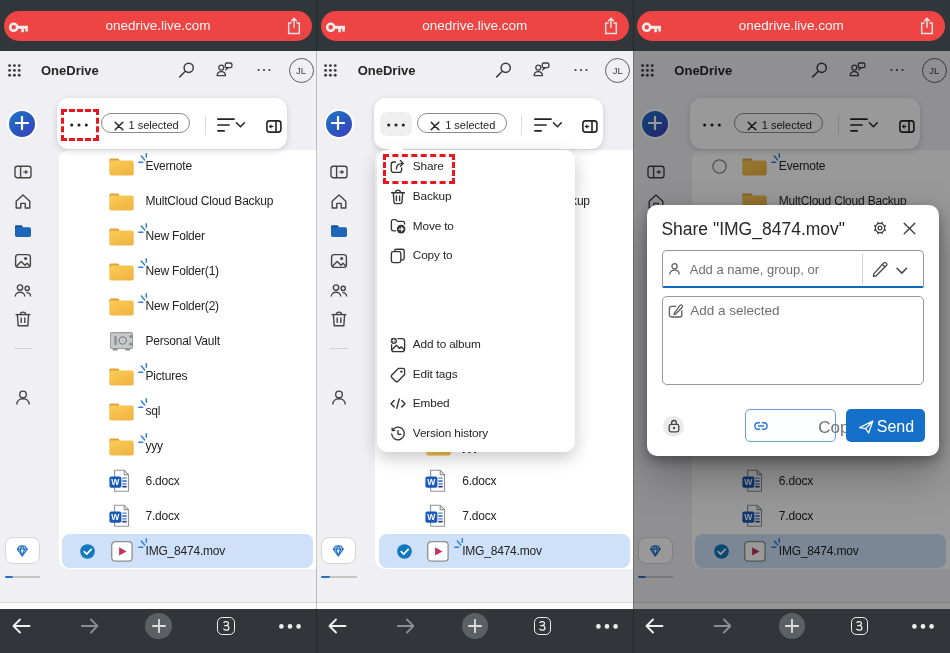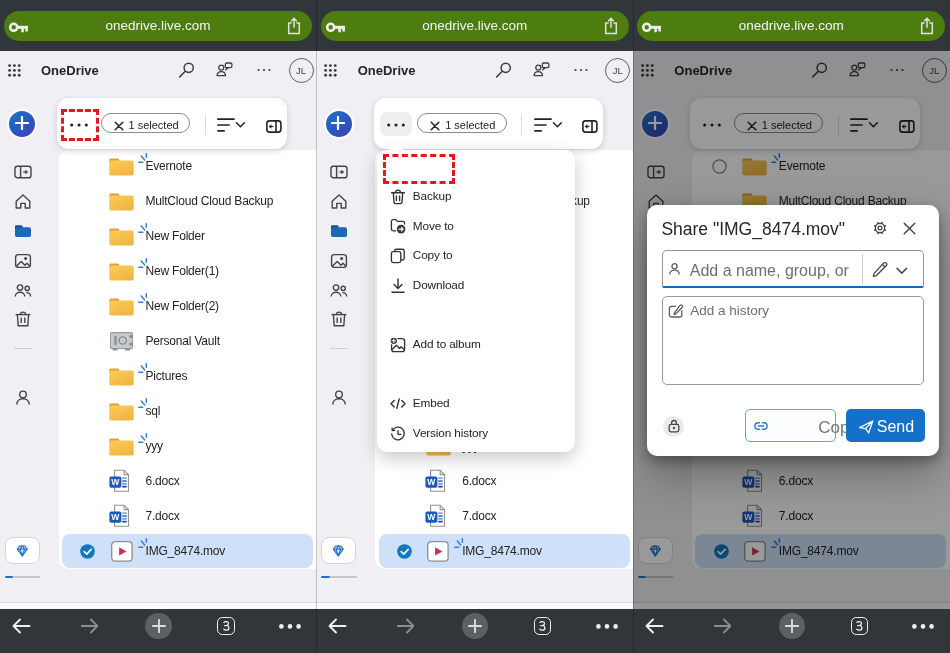--- a/index.html
+++ b/index.html
@@ -2,21 +2,21 @@
 <html><head>
 <meta charset="utf-8">
 <style>
   * { margin:0; padding:0; box-sizing:border-box; }
   html,body { width:950px; height:653px; overflow:hidden; background:#111;
     font-family:"Liberation Sans", sans-serif; }
   #root { position:relative; width:950px; height:653px; }
   .panel { position:absolute; top:0; width:316.67px; height:653px; overflow:hidden; background:#f0eff4; }
   .abs { position:absolute; }
   .topbar { position:absolute; left:0; top:0; width:100%; height:51px; background:#31363a; }
-  .pill { position:absolute; left:4px; top:11px; width:308px; height:30px; border-radius:15px; background:#4d7c0f; }
+  .pill { position:absolute; left:4px; top:11px; width:308px; height:30px; border-radius:15px; background:#ef4444; }
   .urltext { position:absolute; left:0; top:0; width:100%; height:30px; line-height:30px; text-align:center;
      color:#f4f5f5; font-size:13.5px; }
   .appbar-title { position:absolute; left:41px; top:63px; font-size:13px; font-weight:bold; color:#252525; }
   .avatar { position:absolute; left:288.5px; top:57.5px; width:25px; height:25px; border-radius:50%;
      border:1.4px solid #5f5f5f; color:#3f3f3f; font-size:9.5px; text-align:center; line-height:23px; }
   .toolbar { position:absolute; left:57px; top:98px; width:229.5px; height:51px; border-radius:12px;
      background:#fff; box-shadow:0 2px 6px rgba(0,0,0,0.16); }
   .selpill { position:absolute; left:43.5px; top:15px; width:89.5px; height:20px; border-radius:12px;
      border:1.1px solid #8d8b89; }
   .selpill span { position:absolute; left:27px; top:0; line-height:22px; font-size:11px; color:#242424; }
@@ -819,20 +819,30 @@
         </svg>
         <svg class="abs" style="left:279px;top:14.5px;" width="22" height="5" viewBox="0 0 22 5">
           <g fill="#eef0f0">
             <circle cx="2.4" cy="2.4" r="2.3"></circle>
             <circle cx="11" cy="2.4" r="2.3"></circle>
             <circle cx="19.6" cy="2.4" r="2.3"></circle>
           </g>
         </svg>
       </div>
       <div class="menucard">
+        <div class="menuitem" style="top:2px;">
+          <svg class="abs" style="left:11.5px;top:5.8px;" width="18" height="18" viewBox="0 0 18 18">
+            <g stroke="#333" stroke-width="1.35" fill="none" stroke-linecap="round" stroke-linejoin="round">
+              <path d="M12.6 10 V12 a2.4 2.4 0 0 1 -2.4 2.4 H4.6 A2.4 2.4 0 0 1 2.2 12 V6.4 A2.4 2.4 0 0 1 4.6 4 h1.8"></path>
+              <path d="M7.4 11 c0-3.8 2.2-5.6 6.4-5.6"></path>
+              <path d="M11.4 2.6 L14.2 5.4 L11.4 8.2"></path>
+            </g>
+          </svg>
+          <span>Share</span>
+        </div>
         <div class="menuitem" style="top:31.64px;">
           <svg class="abs" style="left:11.5px;top:5.8px;" width="18" height="18" viewBox="0 0 18 18">
             <g stroke="#333" stroke-width="1.35" fill="none" stroke-linecap="round">
               <path d="M2.6 4.7 H15.4"></path>
               <path d="M6.6 4.4 c0-1.4 1-2.3 2.4-2.3 1.4 0 2.4 0.9 2.4 2.3"></path>
               <path d="M4.3 4.9 L5 14.2 a1.6 1.6 0 0 0 1.6 1.4 h4.8 a1.6 1.6 0 0 0 1.6 -1.4 L13.7 4.9"></path>
               <path d="M7.4 7.8 V12.6 M10.6 7.8 V12.6"></path>
             </g>
           </svg>
           <span>Backup</span>
@@ -851,41 +861,41 @@
         </div>
         <div class="menuitem" style="top:90.92px;">
           <svg class="abs" style="left:11.5px;top:5.8px;" width="18" height="18" viewBox="0 0 18 18">
             <g stroke="#333" stroke-width="1.35" fill="none" stroke-linejoin="round">
               <rect x="2.4" y="4.6" width="9.4" height="11" rx="1.8"></rect>
               <path d="M5.6 4.6 V4 a1.8 1.8 0 0 1 1.8 -1.8 h6 A1.8 1.8 0 0 1 15.2 4 v7.2 a1.8 1.8 0 0 1 -1.8 1.8 h-1.2"></path>
             </g>
           </svg>
           <span>Copy to</span>
         </div>
-        <div class="menuitem" style="top:120.56px;">
-          <svg class="abs" style="left:11.5px;top:5.8px;" width="18" height="18" viewBox="0 0 18 18">
-            <g stroke="#333" stroke-width="1.4" fill="none" stroke-linecap="round" stroke-linejoin="round">
-              <path d="M9 2 V11.2 M5 7.6 L9 11.6 L13 7.6"></path>
-              <path d="M3 15.2 H15"></path>
-            </g>
-          </svg>
-          <span>Download</span>
-        </div>
         <div class="menuitem" style="top:179.84px;">
           <svg class="abs" style="left:11.5px;top:5.8px;" width="18" height="18" viewBox="0 0 18 18">
             <g stroke="#333" stroke-width="1.35" fill="none">
               <rect x="2.6" y="2.6" width="13" height="13" rx="2.4"></rect>
               <path d="M3.2 13.4 L7.4 9.2 L10.6 12.4 L12.2 10.8 L15.2 13.6" stroke-linejoin="round"></path>
             </g>
             <circle cx="4.8" cy="4.8" r="3.7" fill="#333" stroke="#fff" stroke-width="1.1"></circle>
             <g stroke="#fff" stroke-width="1.1" stroke-linecap="round">
               <path d="M4.8 3 V6.6 M3 4.8 H6.6"></path>
             </g>
           </svg>
           <span>Add to album</span>
+        </div>
+        <div class="menuitem" style="top:209.48000000000002px;">
+          <svg class="abs" style="left:11.5px;top:5.8px;" width="18" height="18" viewBox="0 0 18 18">
+            <g stroke="#333" stroke-width="1.35" fill="none" stroke-linejoin="round">
+              <path d="M9.4 2.4 h4.6 a1.6 1.6 0 0 1 1.6 1.6 v4.6 L9 15.2 a1.8 1.8 0 0 1 -2.5 0 L2.8 11.5 a1.8 1.8 0 0 1 0 -2.5 Z"></path>
+            </g>
+            <circle cx="12.4" cy="5.6" r="1.2" fill="#333"></circle>
+          </svg>
+          <span>Edit tags</span>
         </div>
         <div class="menuitem" style="top:239.12px;">
           <svg class="abs" style="left:11.5px;top:5.8px;" width="18" height="18" viewBox="0 0 18 18">
             <g stroke="#333" stroke-width="1.4" fill="none" stroke-linecap="round" stroke-linejoin="round">
               <path d="M5.2 5.4 L2 8.7 L5.2 12 M12.8 5.4 L16 8.7 L12.8 12 M10.2 4 L7.8 13.4"></path>
             </g>
           </svg>
           <span>Embed</span>
         </div>
         <div class="menuitem" style="top:268.76px;">
@@ -1317,39 +1327,39 @@
             <path d="M1.2 1.2 L11.8 11.8 M11.8 1.2 L1.2 11.8"></path>
           </g>
         </svg>
         <div class="abs" style="left:14.8px;top:45px;width:262px;height:37.5px;border:1px solid #989694;border-bottom:2.6px solid #0b6ac4;border-radius:5px 5px 2px 2px;"></div>
         <svg class="abs" style="left:21.5px;top:56.5px;" width="13" height="14" viewBox="0 0 13 14">
           <g stroke="#5f5f5f" stroke-width="1.3" fill="none">
             <circle cx="6.5" cy="4.2" r="2.6"></circle>
             <path d="M1.8 12.4 c0-2.6 2.1-4.3 4.7-4.3 2.6 0 4.7 1.7 4.7 4.3"></path>
           </g>
         </svg>
-        <div class="abs" style="left:43px;top:56.5px;font-size:16px;color:#6e6e6e;">Add a name, group, or </div>
+        <div class="abs" style="left:43px;top:56.5px;font-size:13px;color:#6e6e6e;">Add a name, group, or </div>
         <div class="abs" style="left:215px;top:49px;width:1px;height:30px;background:#cfcecd;"></div>
         <svg class="abs" style="left:225px;top:56px;" width="16" height="17" viewBox="0 0 16 17">
           <g stroke="#454545" stroke-width="1.3" fill="none" stroke-linejoin="round">
             <path d="M2 12.6 L1.4 15.4 L4.2 14.8 L14.2 4.8 A1.9 1.9 0 0 0 11.5 2.1 Z"></path>
             <path d="M10.3 3.3 L13 6"></path>
           </g>
         </svg>
         <svg class="abs" style="left:249.5px;top:61.5px;" width="12" height="8" viewBox="0 0 12 8">
           <path d="M1 1.3 L5.8 6.1 L10.6 1.3" stroke="#454545" stroke-width="1.5" fill="none" stroke-linecap="round" stroke-linejoin="round"></path>
         </svg>
         <div class="abs" style="left:14.8px;top:91.4px;width:262px;height:88.6px;border:1.1px solid #9b9997;border-radius:5px;"></div>
         <svg class="abs" style="left:21.5px;top:98px;" width="16" height="16" viewBox="0 0 16 16">
           <g stroke="#5f5f5f" stroke-width="1.3" fill="none" stroke-linejoin="round">
             <path d="M13.8 7.2 V12 a2 2 0 0 1 -2 2 H3.4 a2 2 0 0 1 -2 -2 V5.4 a2 2 0 0 1 2 -2 H8"></path>
             <path d="M6.4 9.8 L6 11.4 L7.6 11 L14.3 4.3 A1.5 1.5 0 0 0 12.2 2.2 Z"></path>
           </g>
         </svg>
-        <div class="abs" style="left:43.5px;top:98px;font-size:13.5px;color:#6e6e6e;">Add a history</div>
+        <div class="abs" style="left:43.5px;top:98px;font-size:13.5px;color:#6e6e6e;">Add a selected</div>
         <div class="abs" style="left:16.5px;top:210.5px;width:21px;height:21px;border-radius:50%;background:#eaeaea;"></div>
         <svg class="abs" style="left:21px;top:214px;" width="12" height="14" viewBox="0 0 12 14">
           <g stroke="#454545" stroke-width="1.3" fill="none">
             <rect x="1.2" y="5.4" width="9.6" height="7.4" rx="1.8"></rect>
             <path d="M3.6 5.2 V3.9 a2.4 2.4 0 0 1 4.8 0 V5.2" transform="translate(-0.0 0)"></path>
           </g>
           <circle cx="6" cy="9" r="1.2" fill="#454545"></circle>
         </svg>
         <div class="abs" style="left:98px;top:204px;width:91.6px;height:33px;border:1.4px solid #67a1dd;border-radius:5px;background:#fdfeff;"></div>
         <svg class="abs" style="left:107.5px;top:214.5px;" width="14" height="12" viewBox="0 0 14 12">

